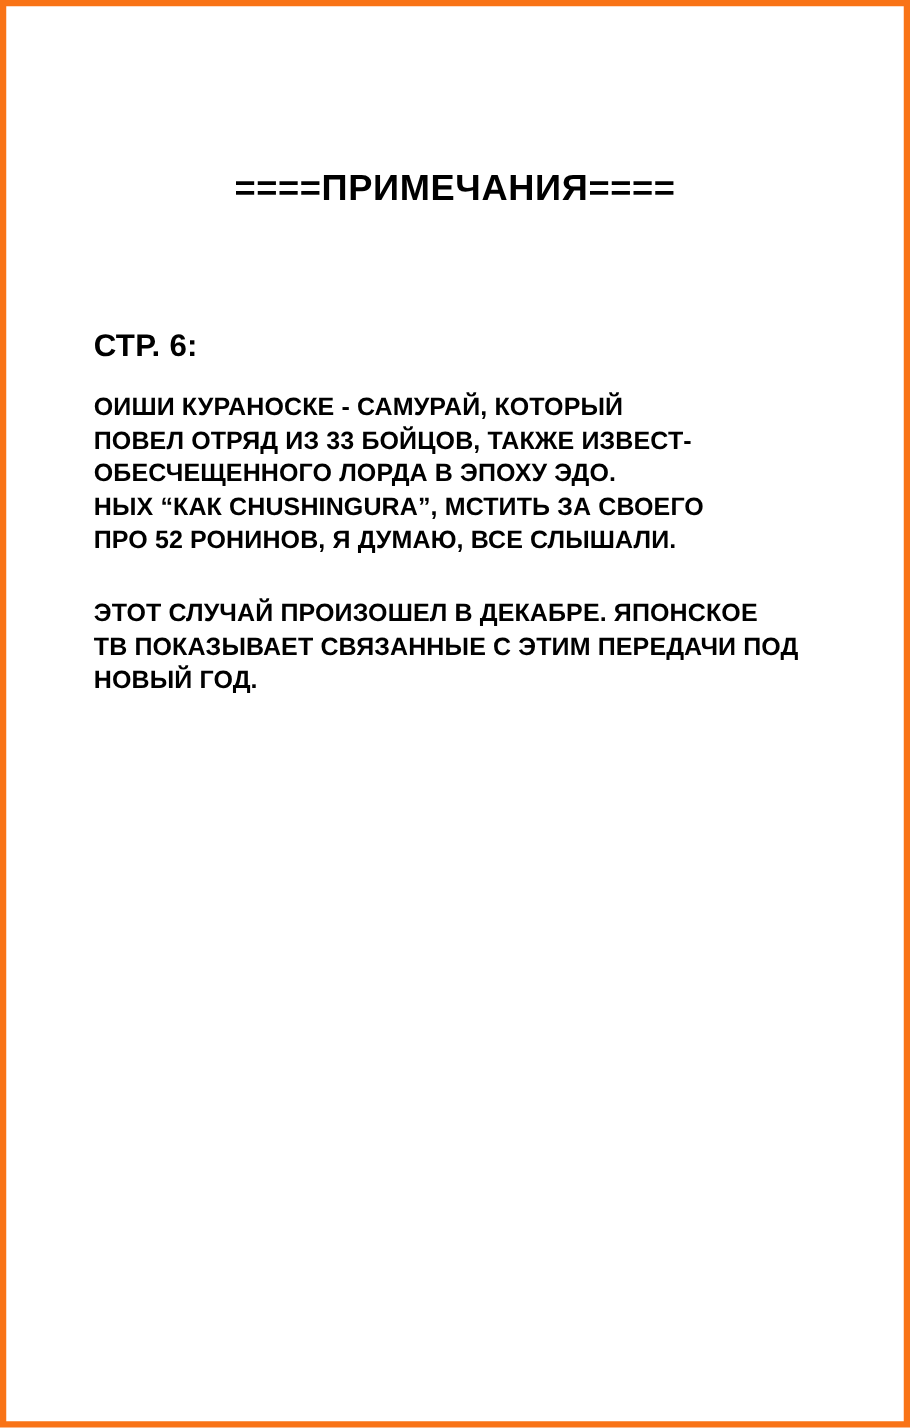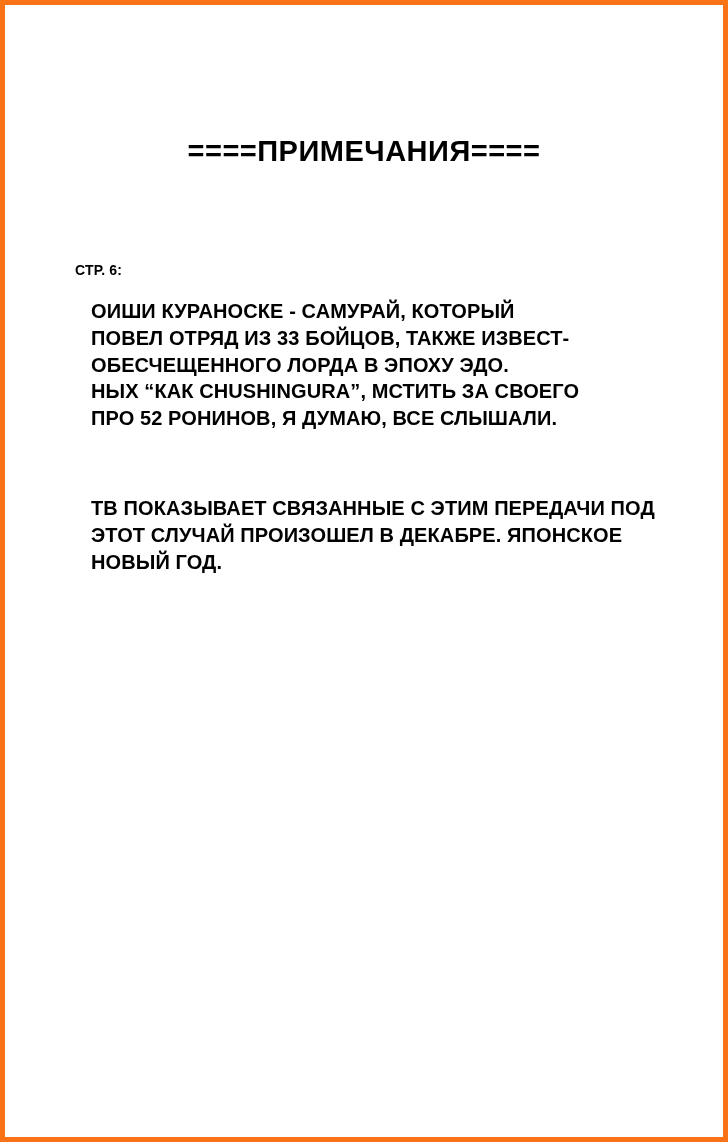--- a/index.html
+++ b/index.html
@@ -47,32 +47,32 @@
   }
 
   .notes-body {
     position: absolute;
     left: 70px;
     top: 256px;
     width: 590px;
   }
 
   .section-heading {
-    font-size: 14px;
+    font-size: 25px;
     font-weight: bold;
     line-height: 1.32;
     margin: 0 0 19px 0;
     letter-spacing: 0.2px;
   }
 
   .para {
     font-size: 20px;
     font-weight: bold;
     line-height: 1.33;
-    margin: 16px;
+    margin: 0;
     letter-spacing: 0.1px;
   }
 
   .para .line {
     display: block;
     white-space: pre;
   }
 
   .para-gap {
     height: 32px;
@@ -94,20 +94,20 @@
         <span class="line">ОИШИ КУРАНОСКЕ - САМУРАЙ, КОТОРЫЙ</span>
         <span class="line">ПОВЕЛ ОТРЯД ИЗ 33 БОЙЦОВ, ТАКЖЕ ИЗВЕСТ-</span>
         <span class="line">ОБЕСЧЕЩЕННОГО ЛОРДА В ЭПОХУ ЭДО.</span>
         <span class="line">НЫХ “КАК CHUSHINGURA”, МСТИТЬ ЗА СВОЕГО</span>
         <span class="line">ПРО 52 РОНИНОВ, Я ДУМАЮ, ВСЕ СЛЫШАЛИ.</span>
       </p>
 
       <div class="para-gap"></div>
 
       <p class="para">
+        <span class="line">ЭТОТ СЛУЧАЙ ПРОИЗОШЕЛ В ДЕКАБРЕ. ЯПОНСКОЕ</span>
         <span class="line">ТВ ПОКАЗЫВАЕТ СВЯЗАННЫЕ С ЭТИМ ПЕРЕДАЧИ ПОД</span>
-        <span class="line">ЭТОТ СЛУЧАЙ ПРОИЗОШЕЛ В ДЕКАБРЕ. ЯПОНСКОЕ</span>
         <span class="line">НОВЫЙ ГОД.</span>
       </p>
 
     </div>
   </div>
 </div>
 
 </body></html>

